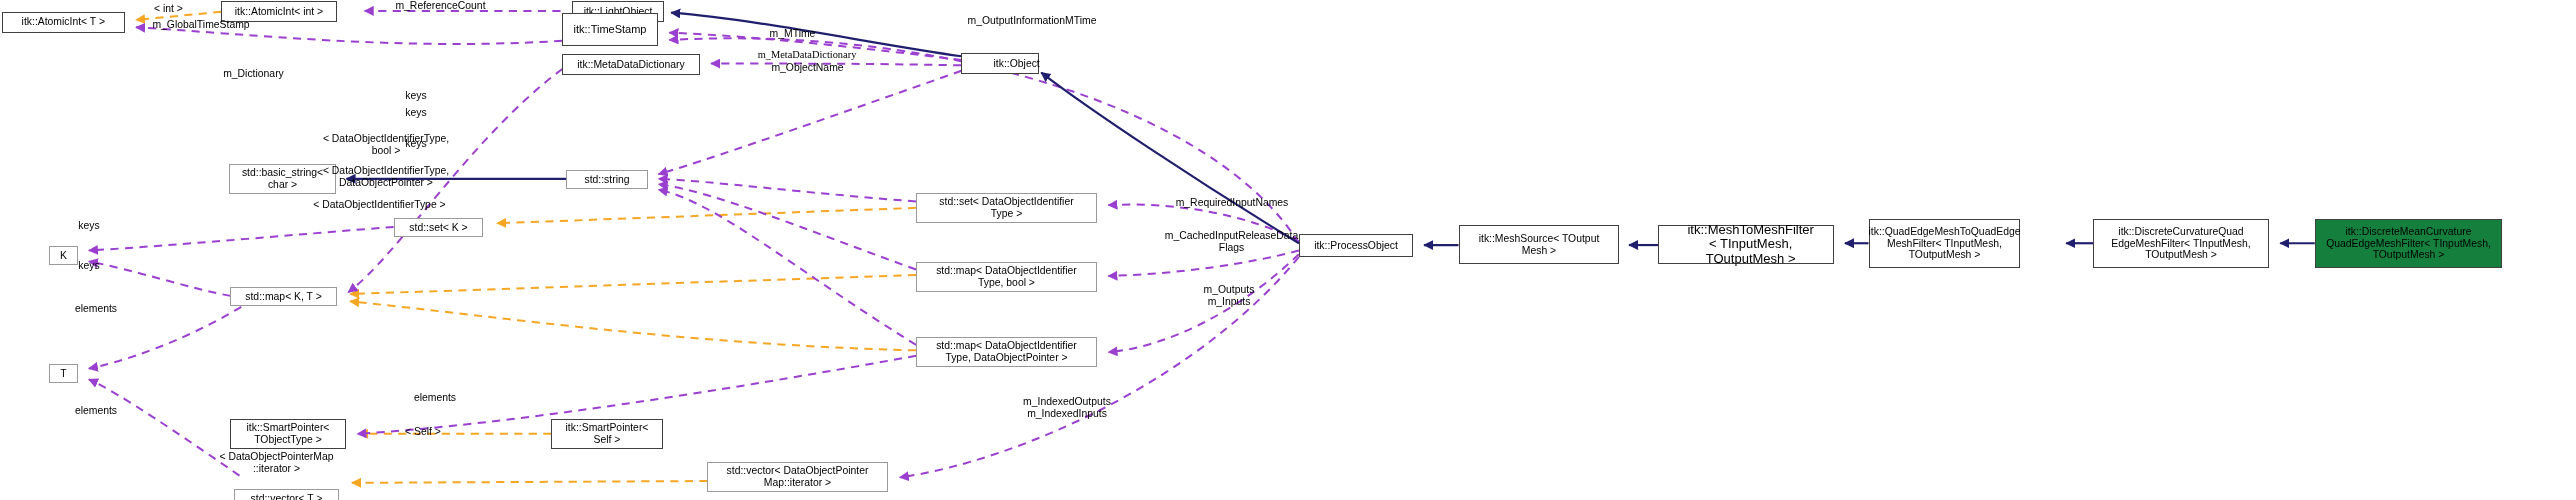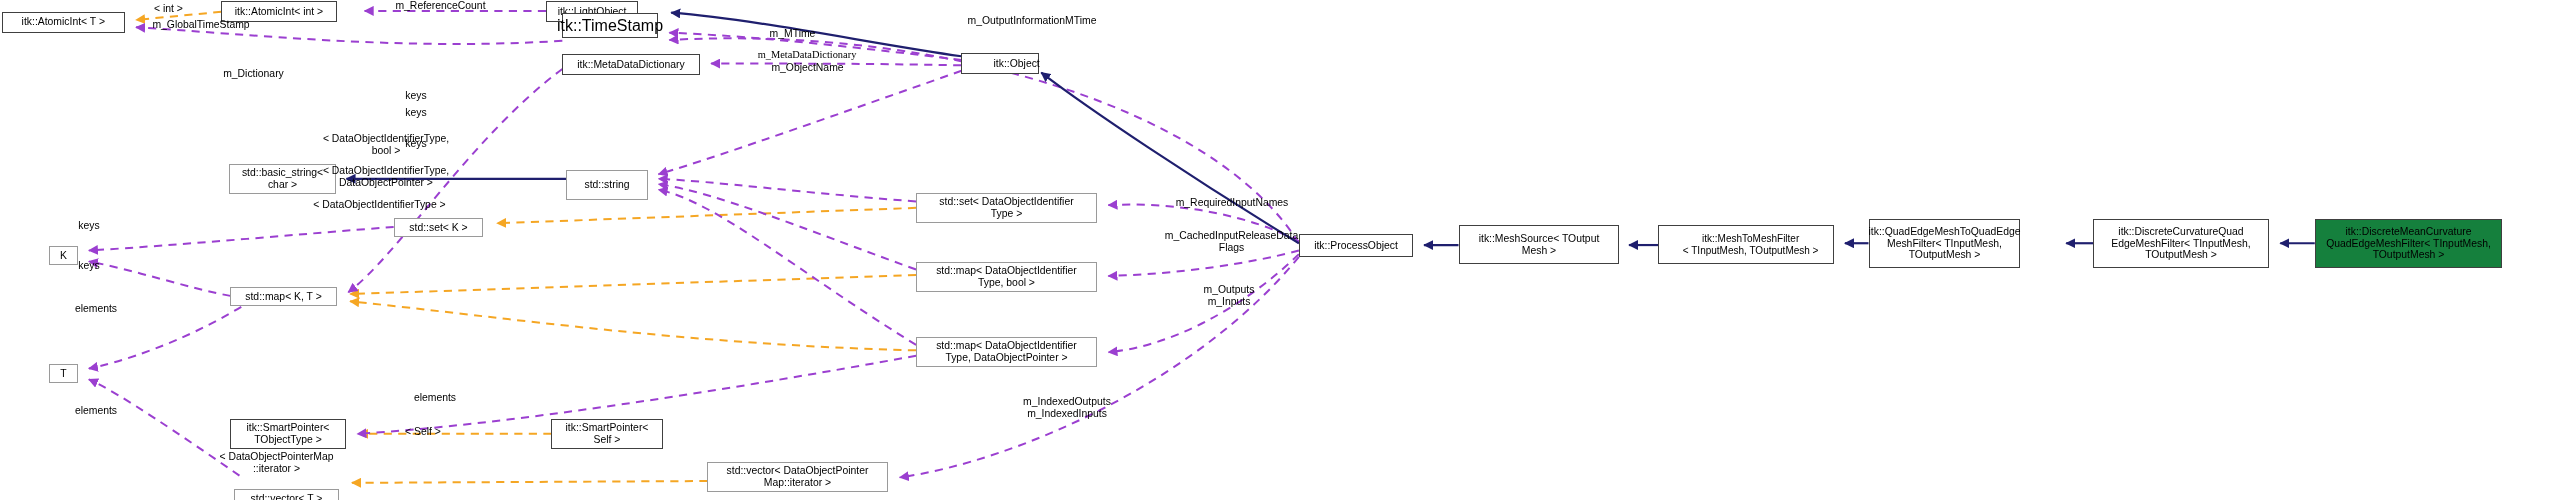--- a/index.html
+++ b/index.html
@@ -108,48 +108,48 @@
       <path d="M1828,270 L1796,270"></path>
       <path d="M2060,268 L2034,268"></path>
       <path d="M2308,268 L2278,268"></path>
       <path d="M2552,268 L2514,268"></path>
     </g>
   </svg>
 
   <div id="nodes-layer">
       <div class="node n-thick" style="left: 1.8px; top: 11.8px; width: 123px; height: 21px; font-size: 10.4px;">itk::AtomicInt&lt; T &gt;</div>
       <div class="node n-thick" style="left: 221px; top: 0.9px; width: 116px; height: 21px; font-size: 10.4px;">itk::AtomicInt&lt; int &gt;</div>
-      <div class="node n-thick" style="left: 546px; top: 0.9px; width: 92px; height: 21px; font-size: 10.4px;">itk::LightObject</div>
-      <div class="node n-thick" style="left: 562px; top: 13px; width: 96px; height: 25px; font-size: 16px;">itk::TimeStamp</div>
+      <div class="node n-thick" style="left: 572px; top: 0.9px; width: 92px; height: 21px; font-size: 10.4px;">itk::LightObject</div>
+      <div class="node n-thick" style="left: 562px; top: 13px; width: 96px; height: 33px; font-size: 11px;">itk::TimeStamp</div>
       <div class="node n-thick" style="left: 562px; top: 54px; width: 138px; height: 21px; font-size: 10.4px;">itk::MetaDataDictionary</div>
       <div class="node n-thick" style="left: 961px; top: 53px; width: 78px; height: 21px; font-size: 10.4px; padding-left: 36px;">itk::Object</div>
       <div class="node n-thin" style="left: 229px; top: 164px; width: 107px; height: 30px; font-size: 10.4px;">std::basic_string&lt;
 char &gt;</div>
-      <div class="node n-thin" style="left: 566px; top: 170px; width: 82px; height: 30px; font-size: 10.4px;">std::string</div>
+      <div class="node n-thin" style="left: 566px; top: 170px; width: 82px; height: 19px; font-size: 10.4px;">std::string</div>
       <div class="node n-thin" style="left: 394px; top: 218px; width: 89px; height: 19px; font-size: 10.4px;">std::set&lt; K &gt;</div>
       <div class="node n-thin" style="left: 49px; top: 246px; width: 29px; height: 19px; font-size: 10.4px;">K</div>
       <div class="node n-thin" style="left: 230px; top: 287px; width: 107px; height: 19px; font-size: 10.4px;">std::map&lt; K, T &gt;</div>
       <div class="node n-thin" style="left: 49px; top: 364px; width: 29px; height: 19px; font-size: 10.4px;">T</div>
       <div class="node n-thick" style="left: 230px; top: 419px; width: 116px; height: 30px; font-size: 10.4px;">itk::SmartPointer&lt;
 TObjectType &gt;</div>
       <div class="node n-thick" style="left: 551px; top: 419px; width: 112px; height: 30px; font-size: 10.4px;">itk::SmartPointer&lt;
 Self &gt;</div>
       <div class="node n-thin" style="left: 234px; top: 473px; width: 105px; height: 19px; font-size: 10.4px; margin-top: 16px;">std::vector&lt; T &gt;</div>
       <div class="node n-thin" style="left: 916px; top: 193px; width: 181px; height: 30px; font-size: 10.4px;">std::set&lt; DataObjectIdentifier
 Type &gt;</div>
       <div class="node n-thin" style="left: 916px; top: 262px; width: 181px; height: 30px; font-size: 10.4px;">std::map&lt; DataObjectIdentifier
 Type, bool &gt;</div>
       <div class="node n-thin" style="left: 916px; top: 337px; width: 181px; height: 30px; font-size: 10.4px;">std::map&lt; DataObjectIdentifier
 Type, DataObjectPointer &gt;</div>
       <div class="node n-thin" style="left: 707px; top: 462px; width: 181px; height: 30px; font-size: 10.4px;">std::vector&lt; DataObjectPointer
 Map::iterator &gt;</div>
       <div class="node n-thick" style="left: 1299px; top: 234px; width: 114px; height: 23px; font-size: 10.4px;">itk::ProcessObject</div>
       <div class="node n-thick" style="left: 1459px; top: 225px; width: 160px; height: 39px; font-size: 10.4px;">itk::MeshSource&lt; TOutput
 Mesh &gt;</div>
-      <div class="node n-thick" style="left: 1658px; top: 225px; width: 176px; height: 39px; font-size: 10px; padding-left: 12px;">itk::MeshToMeshFilter
+      <div class="node n-thick" style="left: 1658px; top: 225px; width: 176px; height: 39px; font-size: 13px; padding-left: 12px;">itk::MeshToMeshFilter
 &lt; TInputMesh, TOutputMesh &gt;</div>
       <div class="node n-thick" style="left: 1869px; top: 219px; width: 151px; height: 49px; font-size: 10.4px;">itk::QuadEdgeMeshToQuadEdge
 MeshFilter&lt; TInputMesh,
 TOutputMesh &gt;</div>
       <div class="node n-thick" style="left: 2093px; top: 219px; width: 176px; height: 49px; font-size: 10.4px;">itk::DiscreteCurvatureQuad
 EdgeMeshFilter&lt; TInputMesh,
 TOutputMesh &gt;</div>
       <div class="node n-hl" style="left: 2315px; top: 219px; width: 187px; height: 49px; font-size: 10.4px;">itk::DiscreteMeanCurvature
 QuadEdgeMeshFilter&lt; TInputMesh,
 TOutputMesh &gt;</div>

